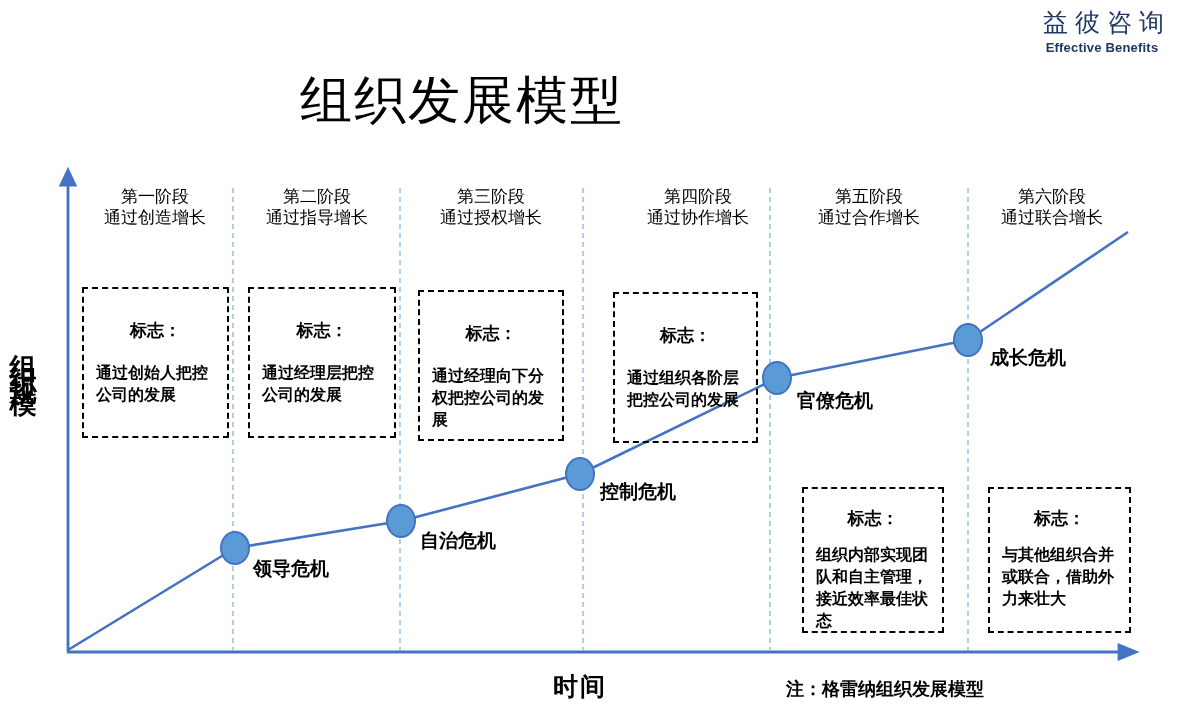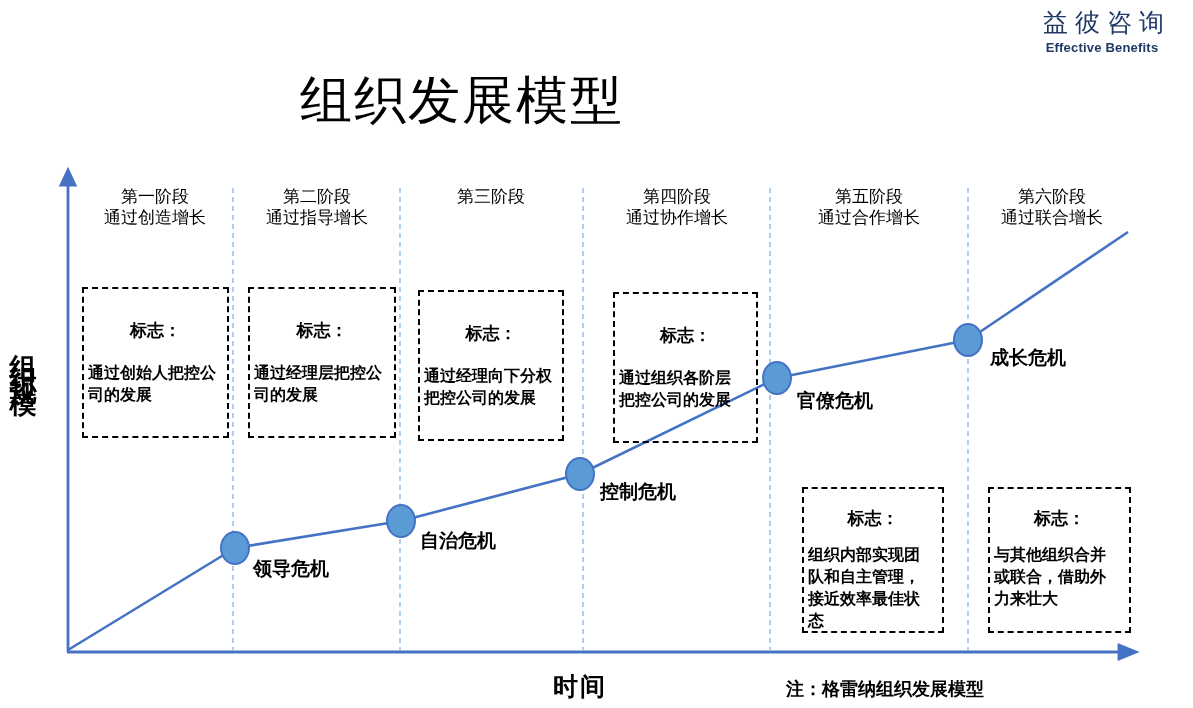--- a/index.html
+++ b/index.html
@@ -15,21 +15,21 @@
   
   .title{top:66px;left:300px;width:510px;font-size:52px;font-weight:500;letter-spacing:2px;}
   
   .stage-header{top:186px;text-align:center;font-weight:normal;font-size:17px;line-height:21px;width:180px;}
   
   .marker-box{
     border:2px dashed #000;box-sizing:border-box;text-align:center;
     display:flex;flex-direction:column;align-items:stretch;
   }
   .marker-title{font-weight:bold;font-size:17px;margin-top:30px;text-align:center;}
-  .marker-body{font-weight:bold;font-size:16px;line-height:22px;text-align:left;margin:20px 10px 0 4px;}
+  .marker-body{font-weight:bold;font-size:16px;line-height:22px;text-align:left;margin:20px 10px 0 12px;}
   .marker-box.low .marker-title{margin-top:18px;}
   .marker-box.low .marker-body{margin-top:14px;}
   
   .crisis{font-weight:bold;font-size:19px;white-space:nowrap;}
   
   .y-axis-label{top:332px;left:6px;width:34px;font-weight:bold;font-size:27px;
     writing-mode:vertical-rl;text-orientation:upright;letter-spacing:12px;line-height:34px;}
   .x-axis-label{top:670px;left:553px;font-weight:bold;font-size:25px;letter-spacing:2px;}
   .note{top:677px;left:786px;font-weight:bold;font-size:18px;}
   svg{position:absolute;top:0;left:0;}
@@ -77,22 +77,23 @@
   <div class="abs stage-header" style="left:65px;">
     <div>第一阶段</div>
     <div>通过创造增长</div>
   </div>
   <div class="abs stage-header" style="left:227px;">
     <div>第二阶段</div>
     <div>通过指导增长</div>
   </div>
   <div class="abs stage-header" style="left:401px;">
     <div>第三阶段</div>
+    <div>通过授权增长</div>
   </div>
-  <div class="abs stage-header" style="left:587px;">
+  <div class="abs stage-header" style="left:608px;">
     <div>第四阶段</div>
     <div>通过协作增长</div>
   </div>
   <div class="abs stage-header" style="left:779px;">
     <div>第五阶段</div>
     <div>通过合作增长</div>
   </div>
   <div class="abs stage-header" style="left:962px;">
     <div>第六阶段</div>
     <div>通过联合增长</div>

